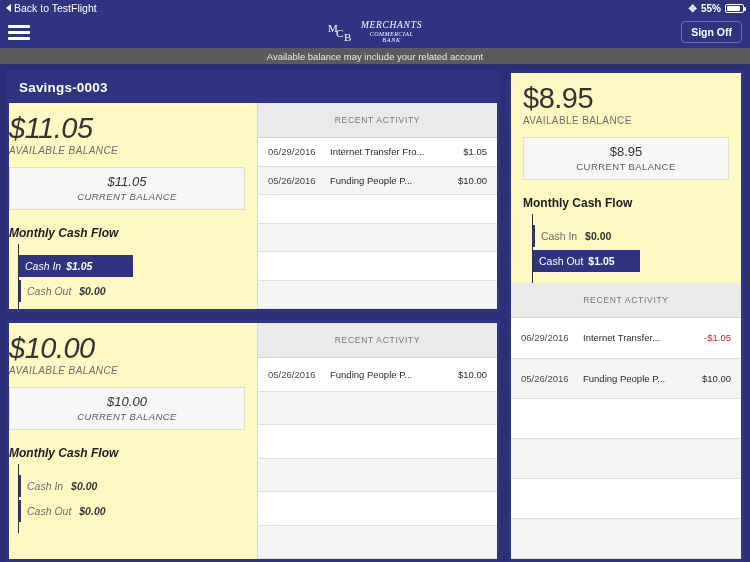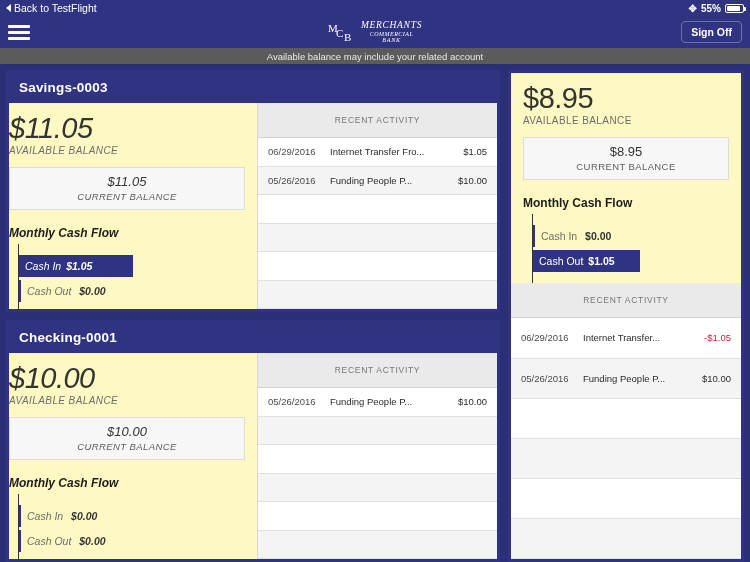--- a/index.html
+++ b/index.html
@@ -258,21 +258,20 @@
           </div>
           <div class="act-row odd"></div>
           <div class="act-row even"></div>
           <div class="act-row odd"></div>
           <div class="act-row even"></div>
         </div>
       </div>
     </div>
 
     <div class="card" style="flex:1">
-      <div class="card-head">Checking-0001</div>
       <div class="card-body-wide">
         <div class="summary">
           <div class="avail-amt">$10.00</div>
           <div class="avail-lbl">AVAILABLE BALANCE</div>
           <div class="curbal-box">
             <div class="curbal-amt">$10.00</div>
             <div class="curbal-lbl">CURRENT BALANCE</div>
           </div>
           <div class="cashflow-title">Monthly Cash Flow</div>
           <div class="chart">

